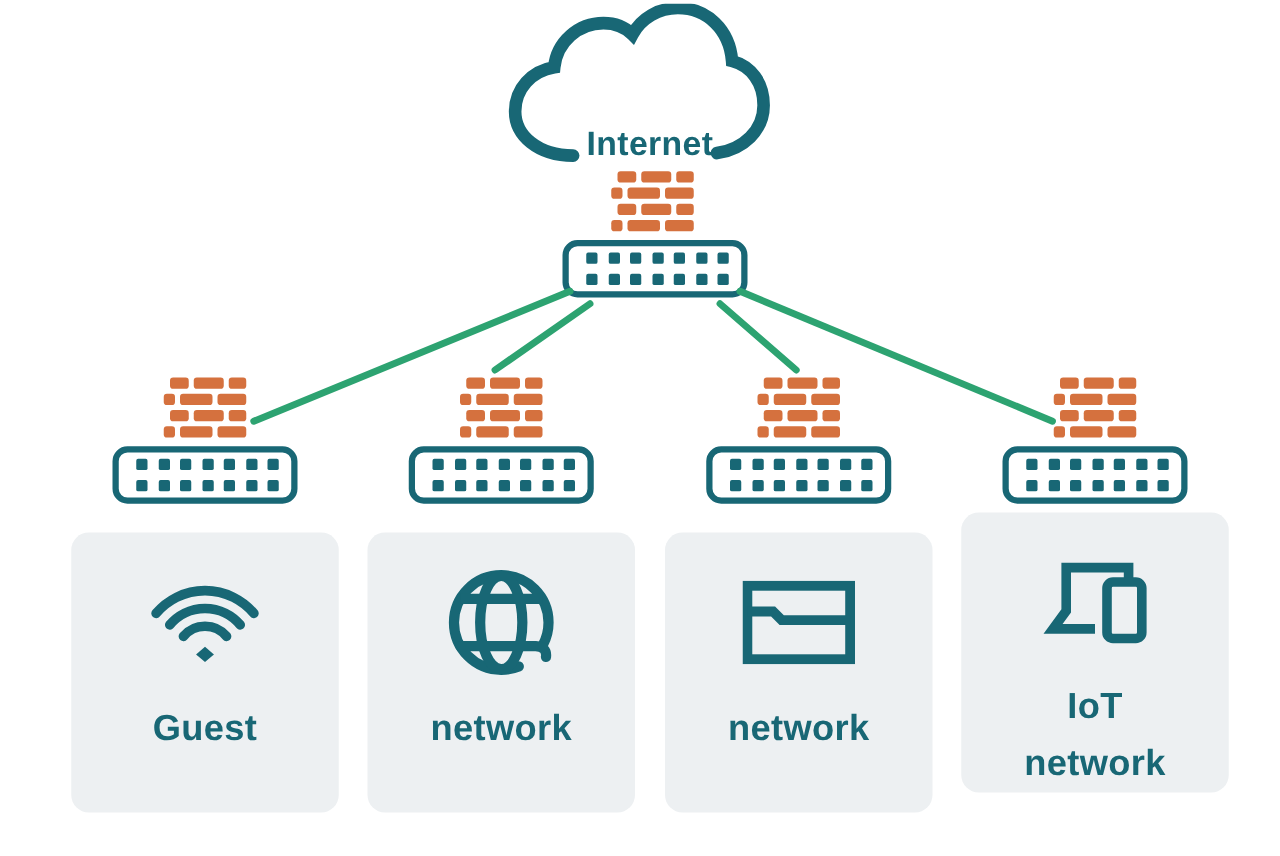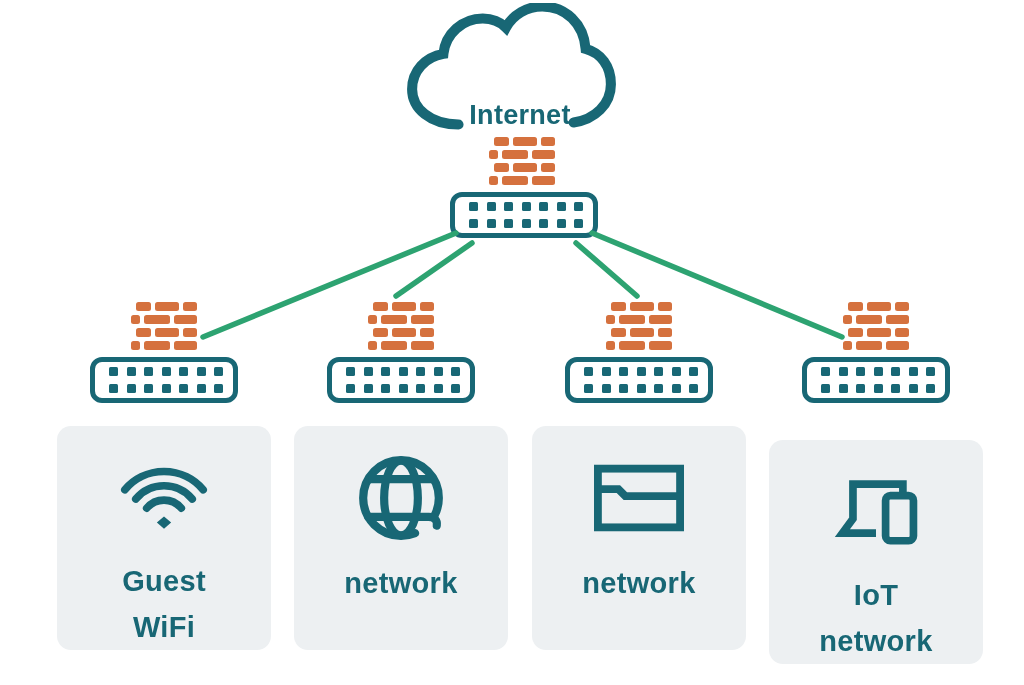--- a/index.html
+++ b/index.html
@@ -307,21 +307,20 @@
     <div class="icon-area">
       <svg width="92" height="68" viewBox="0 0 90 66">
         <path class="icon-stroke" d="M 6.7,25.9 A 50,50 0 0 1 83.3,25.9" stroke-width="7.5" stroke-linecap="round"></path>
         <path class="icon-stroke" d="M 17.4,34.9 A 36,36 0 0 1 72.6,34.9" stroke-width="7.5" stroke-linecap="round"></path>
         <path class="icon-stroke" d="M 28.1,43.9 A 22,22 0 0 1 61.9,43.9" stroke-width="7.5" stroke-linecap="round"></path>
         <path d="M 45,52 L 52,58 L 45,64 L 38,58 Z" fill="#186775"></path>
       </svg>
     </div>
     <div class="label">
       <div>Guest</div>
-      <div>WiFi</div>
     </div>
   </div>
 
   <div class="abs card" style="left:294px;top:426px;">
     <div class="icon-area">
       <svg width="92" height="92" viewBox="0 0 90 90">
         <circle class="icon-stroke" cx="45" cy="45" r="37" stroke-width="8" stroke-dasharray="18 26 232" stroke-linecap="round"></circle>
         <ellipse class="icon-stroke" cx="45" cy="45" rx="16.5" ry="36.5" stroke-width="8"></ellipse>
         <path class="icon-stroke" d="M 13,26.5 H 77" stroke-width="8"></path>
         <path class="icon-stroke" d="M 13,63.5 H 72 Q 81,64 80,72" stroke-width="8" stroke-linecap="round"></path>
@@ -337,21 +336,21 @@
       <svg width="90" height="70" viewBox="0 0 92 70">
         <rect class="icon-stroke" x="4" y="5" width="84" height="60" stroke-width="8"></rect>
         <path class="icon-stroke" d="M 4,26 H 25 L 32,33 H 88" stroke-width="8"></path>
       </svg>
     </div>
     <div class="label">
       <div>network</div>
     </div>
   </div>
 
-  <div class="abs card" style="left:769px;top:440px;">
+  <div class="abs card" style="left:769px;top:410px;">
     <div class="icon-area">
       <svg width="96" height="78" viewBox="0 0 100 80">
         <path class="icon-stroke" d="M 78,26 V 12 H 26 V 48 L 15,63 H 50" stroke-width="8" stroke-linejoin="miter"></path>
         <rect x="60" y="24" width="29" height="47" rx="5" fill="#edf0f2" stroke="#186775" stroke-width="8"></rect>
       </svg>
     </div>
     <div class="label">
       <div>IoT</div>
       <div>network</div>
     </div>

